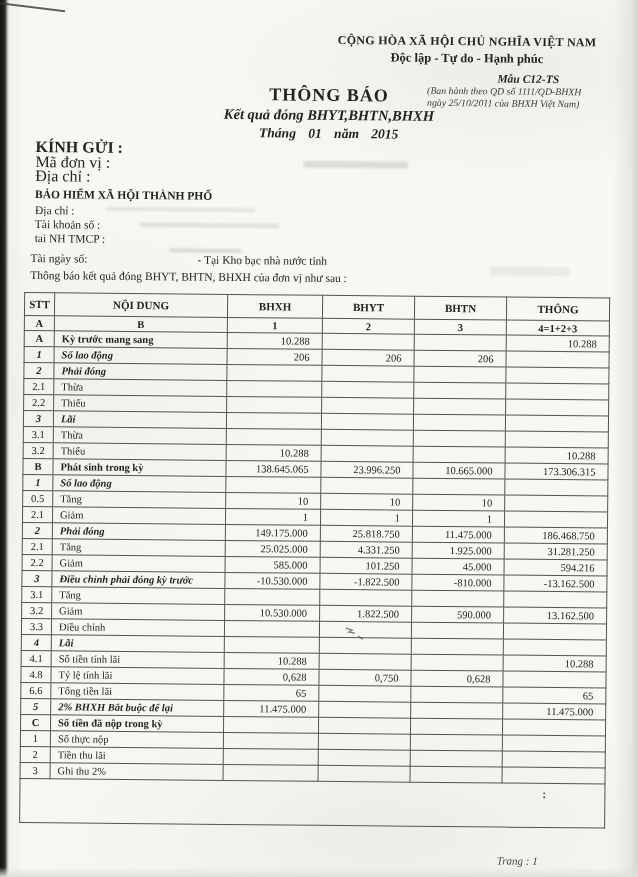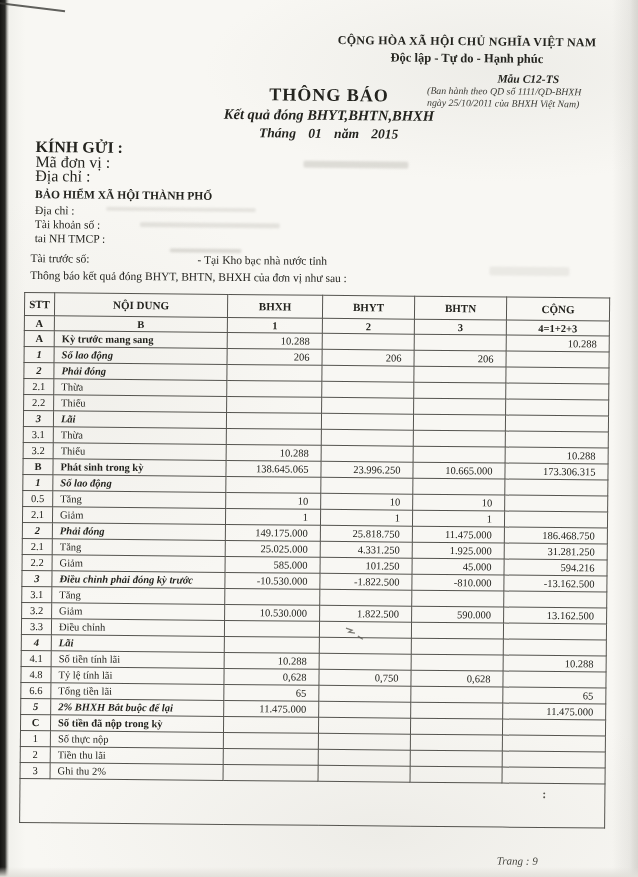--- a/index.html
+++ b/index.html
@@ -126,21 +126,21 @@
     </div>
 
     <div class="agency">
       <div class="agency-name">BẢO HIỂM XÃ HỘI THÀNH PHỐ</div>
       <div>Địa chỉ :</div>
       <div>Tài khoản số :</div>
       <div>tai NH TMCP :</div>
     </div>
 
     <div class="account-line">
-      <span>Tài trước số:</span>
+      <span>Tài ngày số:</span>
       <span class="acc-value">- Tại Kho bạc nhà nước tỉnh</span>
     </div>
 
     <div class="intro-line">Thông báo kết quả đóng BHYT, BHTN, BHXH của đơn vị như sau :</div>
 
     <table class="notice">
       <colgroup>
         <col class="c-stt">
           <col class="c-label">
           <col class="c-bhxh">
@@ -148,21 +148,21 @@
           <col class="c-bhtn">
           <col class="c-cong">
       </colgroup>
       <thead>
         <tr class="hdr-main">
           <th>STT</th>
           <th>NỘI DUNG</th>
           <th>BHXH</th>
           <th>BHYT</th>
           <th>BHTN</th>
-          <th>CỘNG</th>
+          <th>THÔNG</th>
         </tr>
         <tr class="hdr-code">
           <th>A</th>
           <th>B</th>
           <th>1</th>
           <th>2</th>
           <th>3</th>
           <th>4=1+2+3</th>
         </tr>
       </thead>
@@ -392,21 +392,21 @@
             <td></td>
           </tr>
         </tbody>
       <tbody>
         <tr>
           <td class="spacer" colspan="6"></td>
         </tr>
       </tbody>
     </table>
 
-    <div class="page-footer">Trang : 9</div>
+    <div class="page-footer">Trang : 1</div>
 
     <div class="smudge" style="left:305px; top:158px; width:105px; height:7px;"></div>
     <div class="smudge" style="left:108px; top:206px; width:150px; height:4px; opacity:.2;"></div>
     <div class="smudge" style="left:142px; top:221px; width:140px; height:5px; opacity:.22;"></div>
     <div class="smudge" style="left:172px; top:247px; width:72px; height:4px; opacity:.3;"></div>
     <div class="smudge" style="left:492px; top:262px; width:80px; height:9px; opacity:.14;"></div>
 
     <svg class="penmark" style="left:350px; top:622px;" width="26" height="18" viewBox="0 0 26 18">
       <path d="M2 3 L8 5 L5 7 L11 8 M14 11 L19 14" stroke="#56544d" stroke-width="1.4" fill="none" opacity=".75"></path>
     </svg>

